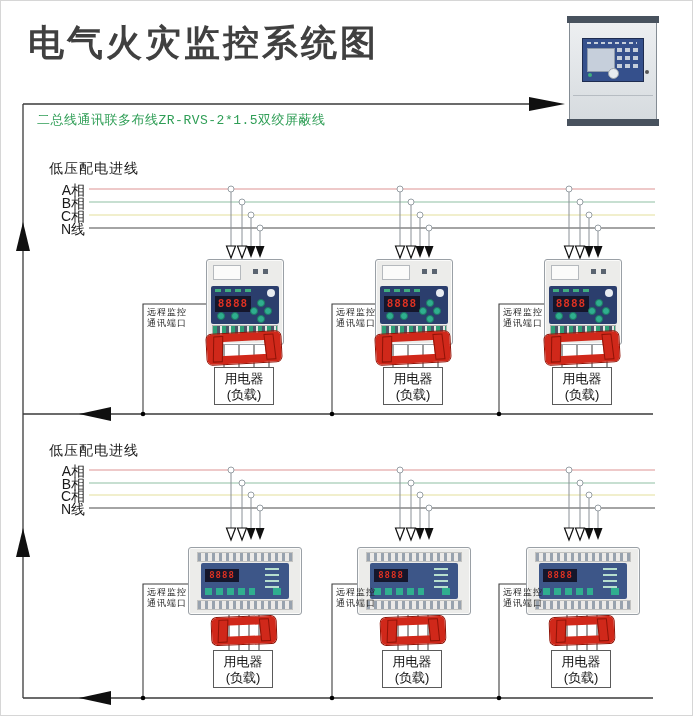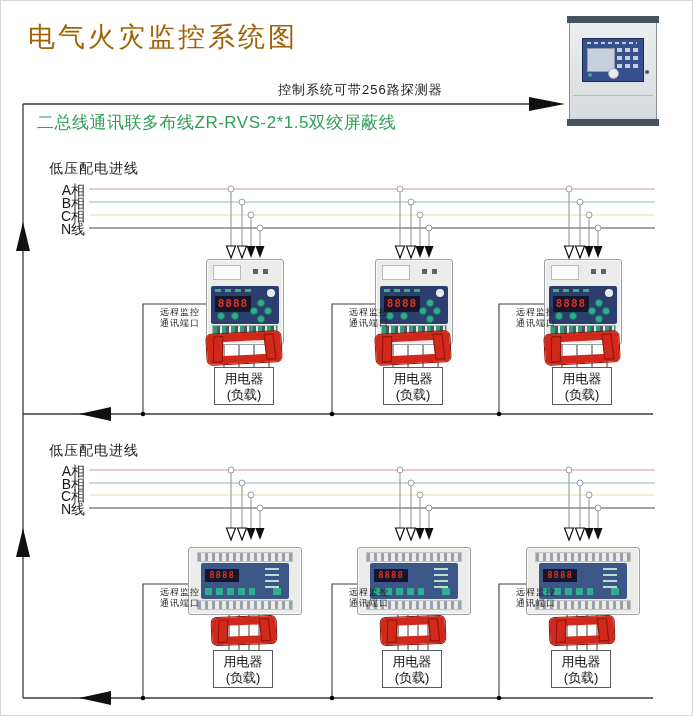--- a/index.html
+++ b/index.html
@@ -5,26 +5,26 @@
   :root{
     --phase-a:#dd9494; --phase-b:#8fbfa4; --phase-c:#e4df9c; --phase-n:#4a4a4a;
     --bus-note-green:#2f9e56; --ct-red:#d0281a; --panel-blue:#2b3e6d; --panel-blue2:#3d5688;
     --led-red:#e03222; --button-green:#2fae8f; --wire:#3f3f3f;
   }
   html,body{margin:0;padding:0;background:#fff;}
   body{font-family:"Liberation Sans",sans-serif;color:#111;}
   .page{position:relative;width:693px;height:716px;background:#fff;border:1px solid #d6d6d6;box-sizing:border-box;overflow:hidden;}
   .wires{position:absolute;left:0;top:0;}
   .abs{position:absolute;}
-  .title{font-family:"Liberation Serif",serif;font-weight:400;font-size:27px;letter-spacing:3px;color:#a16207;}
+  .title{font-family:"Liberation Serif",serif;font-weight:700;font-size:36px;letter-spacing:3px;color:#404040;}
   .note{font-size:13px;color:#1a1a1a;letter-spacing:1px;}
-  .note-green{font-size:17px;color:var(--bus-note-green);letter-spacing:.5px;}
+  .note-green{font-size:13px;color:var(--bus-note-green);letter-spacing:.5px;font-family:Liberation Mono, monospace;}
   .inlabel{font-size:14px;color:#1a1a1a;letter-spacing:1px;}
   .phlabel{font-size:14px;color:#1a1a1a;width:44px;text-align:right;}
-  .commlabel{font-size:9px;line-height:10.5px;color:#222;letter-spacing:1px;margin-left:13px;}
+  .commlabel{font-size:9px;line-height:10.5px;color:#222;letter-spacing:1px;}
   .loadbox{width:60px;height:38px;background:#fff;border:1px solid #5a5a5a;text-align:center;font-size:13px;line-height:16px;padding-top:3px;box-sizing:border-box;}
   .hostlabel{width:120px;text-align:center;font-size:14px;letter-spacing:1px;color:#000;}
 
   
   .ct{border:8px solid var(--ct-red);border-left-width:12px;border-right-width:12px;border-radius:5px;box-sizing:border-box;box-shadow:0 0 0 1px #8f1408;}
   .ct::before,.ct::after{content:"";position:absolute;top:-6px;bottom:-6px;width:8px;background:var(--ct-red);border:1px solid #8f1408;}
   .ct::before{left:-6px;transform:skewX(-4deg);}
   .ct::after{right:-6px;transform:skewX(4deg);}
 
   
@@ -241,21 +241,20 @@
     <g>
       <line class="busln" x1="22" y1="697" x2="652" y2="697"></line>
       <polygon class="arrow" points="110,690 110,704 78,697"></polygon>
       <circle class="dot" cx="142" cy="697" r="2.3"></circle>
       <circle class="dot" cx="331" cy="697" r="2.3"></circle>
       <circle class="dot" cx="498" cy="697" r="2.3"></circle>
     </g>
   </svg>
 
   <div class="abs title" style="left:27px;top:18px;">电气火灾监控系统图</div>
-  <div class="abs note" style="left:277px;top:80px;">控制系统可带256路探测器</div>
   <div class="abs note-green" style="left:36px;top:110px;">二总线通讯联多布线ZR-RVS-2*1.5双绞屏蔽线</div>
 
   <div class="abs host" style="left:568px;top:16px;">
     <div class="panel">
       <div class="statusline"></div>
       <div class="screen"></div>
       <div class="keys"></div>
       <div class="dot-green"></div>
       <div class="dot-white"></div>
     </div>

